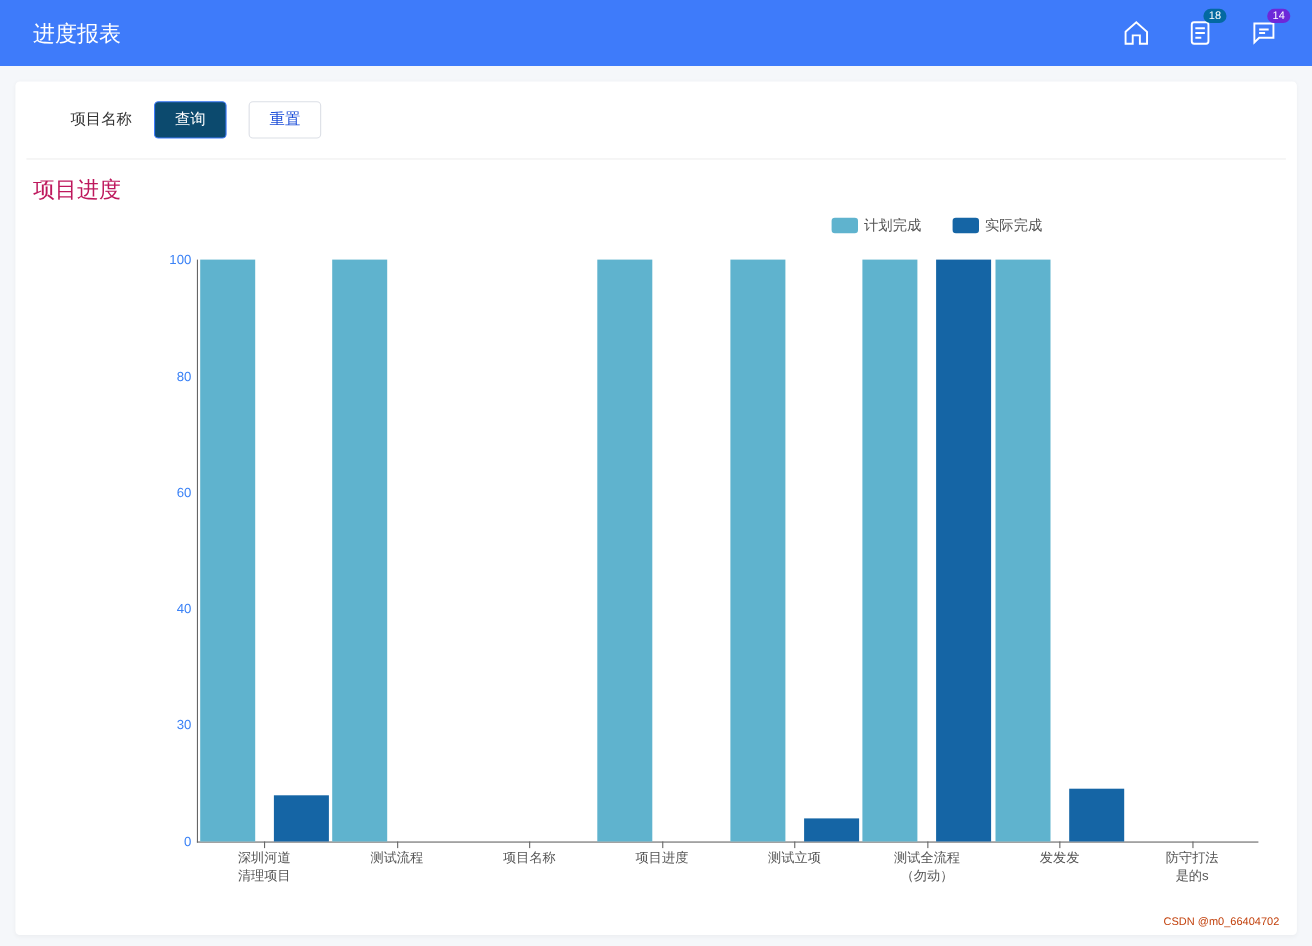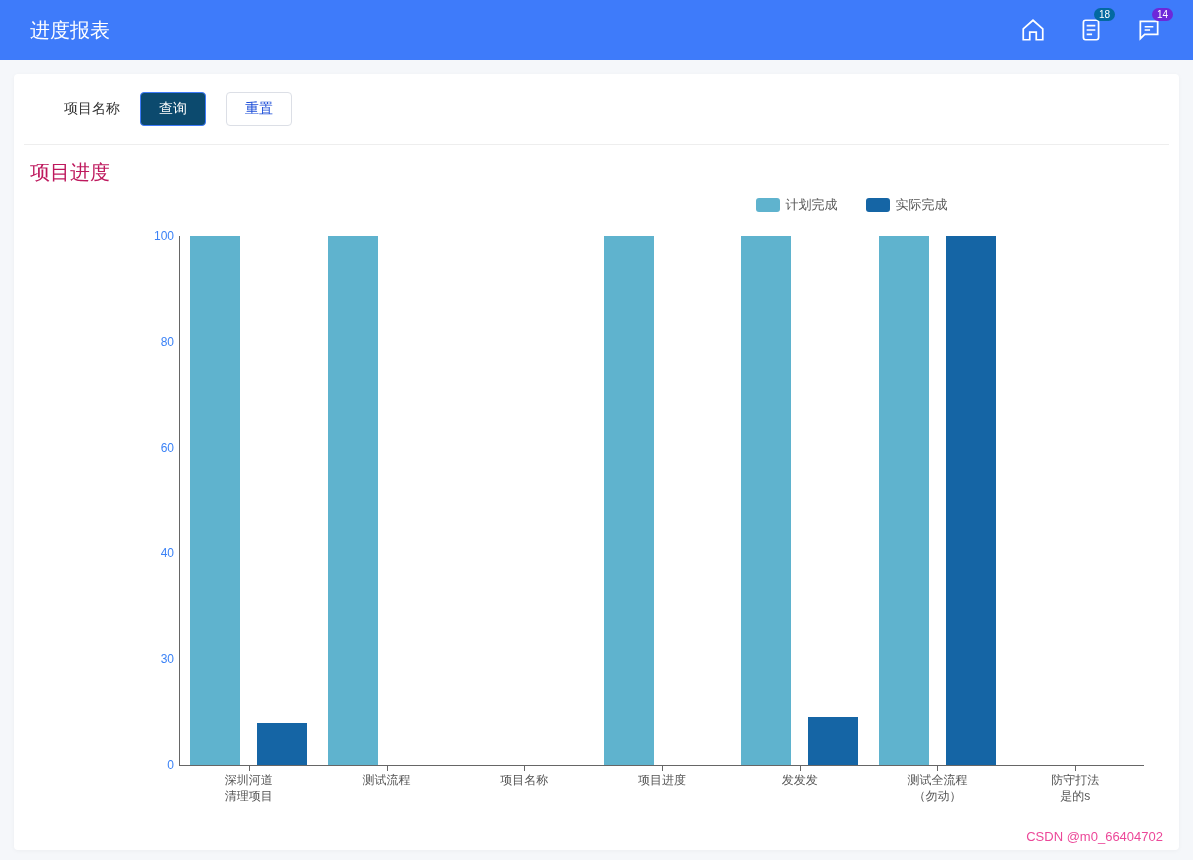--- a/index.html
+++ b/index.html
@@ -143,22 +143,22 @@
     width: 90px;
     line-height: 1.3;
     white-space: pre-line;
   }
   .bar {
     width: 50px;
   }
   .watermark {
     position: absolute;
     right: 16px; bottom: 6px;
-    font-size: 13px;
-    color: #ec4899;
+    font-size: 10px;
+    color: #c2410c;
   }
 </style>
 </head>
 <body>
 
 <div class="header">
   <div class="header-title">进度报表</div>
   <div class="header-icons">
     <div class="icon-wrap">
       <svg viewBox="0 0 24 24" width="26" height="26">
@@ -226,30 +226,36 @@
               <div class="cat-label">项目名称</div>
             </div>
             <div class="cat">
               <div class="bar" style="height: 100%; background: rgb(95, 179, 206);"></div>
               <div class="bar" style="height: 0%; background: rgb(21, 101, 165);"></div>
               <div class="cat-tick"></div>
               <div class="cat-label">项目进度</div>
             </div>
             <div class="cat">
               <div class="bar" style="height: 100%; background: rgb(95, 179, 206);"></div>
-              <div class="bar" style="height: 9%; background: rgb(21, 101, 165);"></div>
-              <div class="cat-tick"></div>
-              <div class="cat-label">发发发</div>
+              <div class="bar" style="height: 4%; background: rgb(21, 101, 165);"></div>
+              <div class="cat-tick"></div>
+              <div class="cat-label">测试立项</div>
             </div>
             <div class="cat">
               <div class="bar" style="height: 100%; background: rgb(95, 179, 206);"></div>
               <div class="bar" style="height: 100%; background: rgb(21, 101, 165);"></div>
               <div class="cat-tick"></div>
               <div class="cat-label">测试全流程
 （勿动）</div>
+            </div>
+            <div class="cat">
+              <div class="bar" style="height: 100%; background: rgb(95, 179, 206);"></div>
+              <div class="bar" style="height: 9%; background: rgb(21, 101, 165);"></div>
+              <div class="cat-tick"></div>
+              <div class="cat-label">发发发</div>
             </div>
             <div class="cat">
               <div class="bar" style="height: 0%; background: rgb(95, 179, 206);"></div>
               <div class="bar" style="height: 0%; background: rgb(21, 101, 165);"></div>
               <div class="cat-tick"></div>
               <div class="cat-label">防守打法
 是的s</div>
             </div>
           </div>
       <div class="y-tick" style="bottom: 0%;">0</div>

